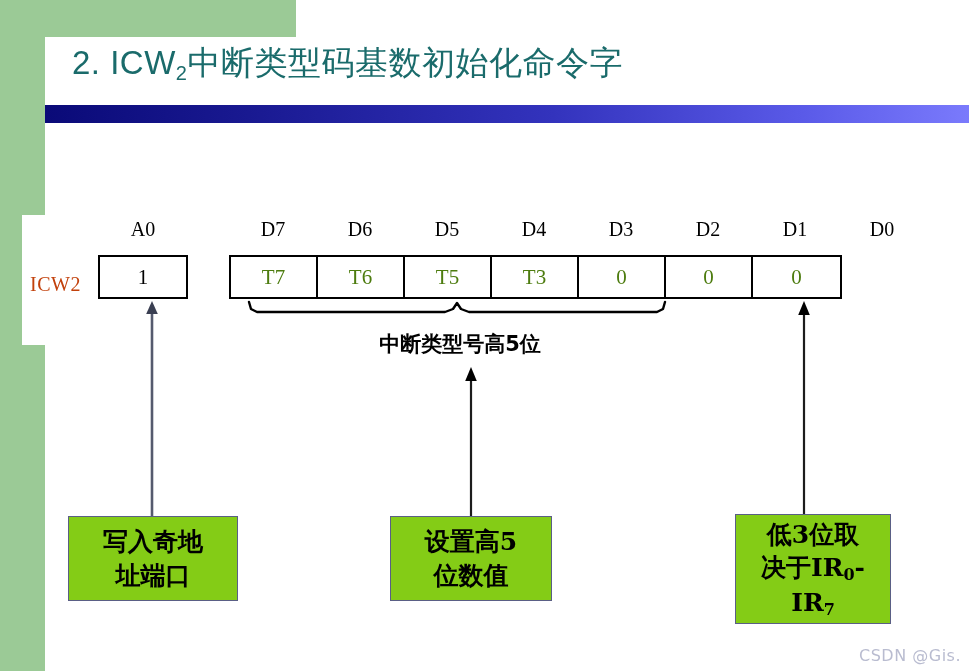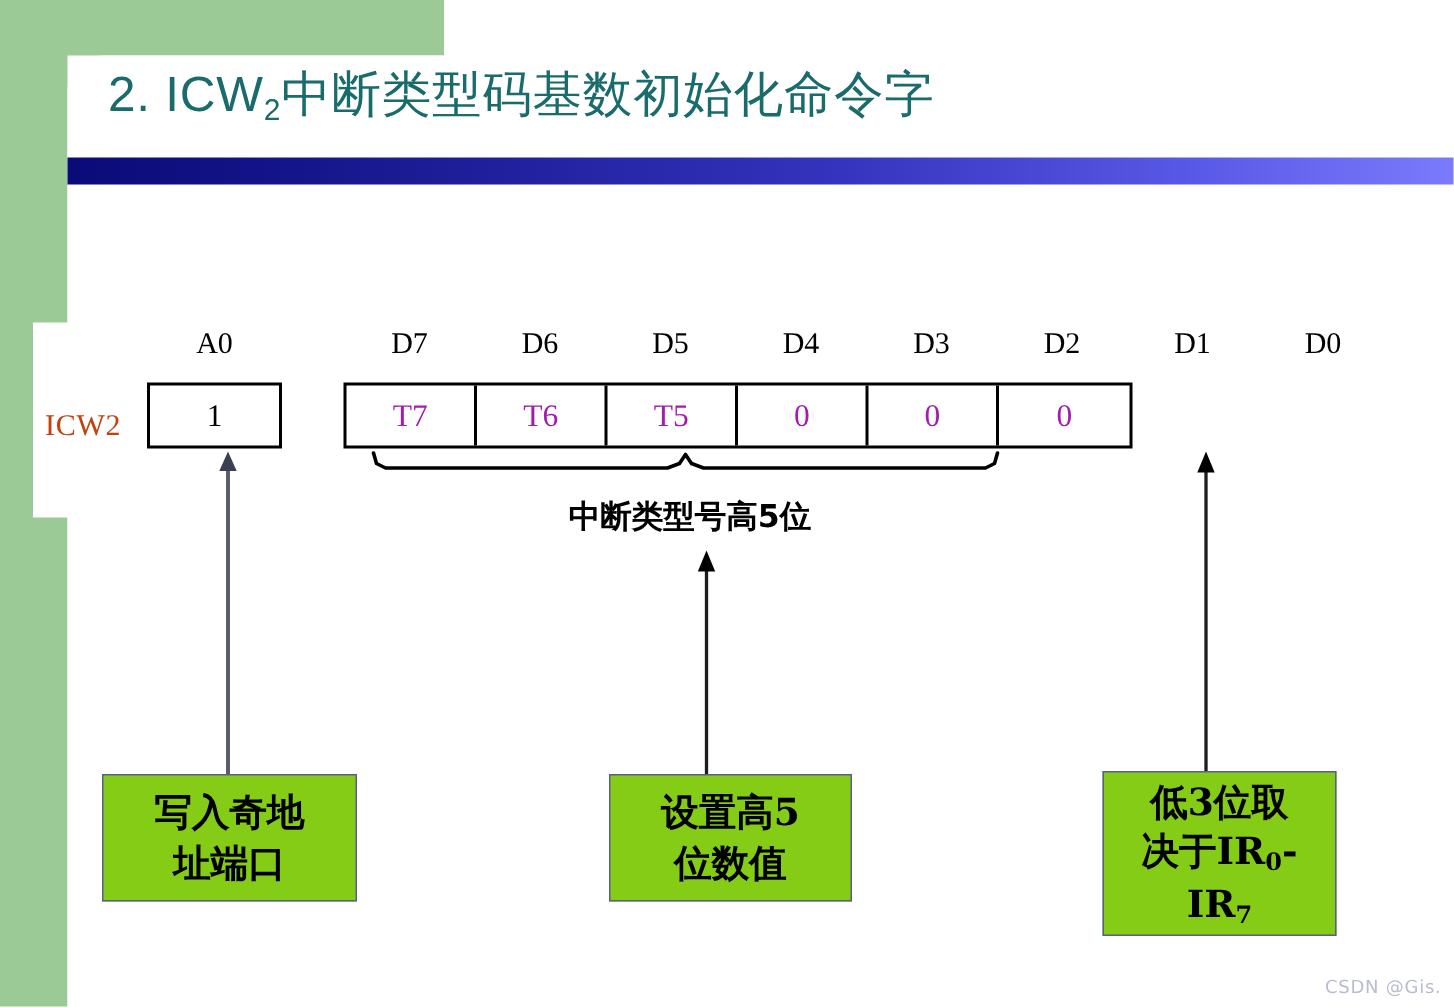--- a/index.html
+++ b/index.html
@@ -129,21 +129,21 @@
   .reg-cell {
     width: 87px;
     height: 100%;
     border-right: 2.5px solid #000;
     box-sizing: border-box;
     display: flex;
     align-items: center;
     justify-content: center;
     font-family: "Liberation Serif", serif;
     font-size: 21px;
-    color: #a21caf;
+    color: #4d7c0f;
   }
   .reg-cell:last-child { border-right: none; }
 
   
   .brace-svg {
     position: absolute;
     left: 245px;
     top: 300px;
   }
   .brace-caption {
@@ -174,33 +174,33 @@
     flex-direction: column;
     align-items: center;
     justify-content: center;
     padding: 4px 6px;
   }
   .callout sub {
     font-size: 16px;
     vertical-align: -4px;
   }
   #callout-write-port { left: 68px;  top: 516px; width: 170px; height: 85px; }
-  #callout-set-high5  { left: 406px; top: 516px; width: 162px; height: 85px; }
+  #callout-set-high5  { left: 390px; top: 516px; width: 162px; height: 85px; }
   #callout-low3-ir    { left: 735px; top: 514px; width: 156px; height: 110px; }
 
   
   .arrow-svg { position: absolute; }
 
   
   .watermark {
     position: absolute;
     right: 8px;
     bottom: 6px;
     font-family: "DejaVu Sans", sans-serif;
-    font-size: 12px;
+    font-size: 16px;
     color: #b9bcd0;
     letter-spacing: 0.5px;
   }
 </style>
 </head>
 <body>
 
 <div class="green-left-bar"></div>
 <div class="green-top-block"></div>
 <div class="title-panel"></div>
@@ -221,20 +221,21 @@
 <div class="bitname" style="left:504px;">D4</div>
 <div class="bitname" style="left:591px;">D3</div>
 <div class="bitname" style="left:678px;">D2</div>
 <div class="bitname" style="left:765px;">D1</div>
 <div class="bitname" style="left:852px;">D0</div>
 
 <div class="reg-row">
   <div class="reg-cell">T7</div>
   <div class="reg-cell">T6</div>
   <div class="reg-cell">T5</div>
+  <div class="reg-cell">T3</div>
   <div class="reg-cell">0</div>
   <div class="reg-cell">0</div>
   <div class="reg-cell">0</div>
 </div>
 
 <svg class="brace-svg" width="425" height="26" viewBox="0 0 425 26">
   <path d="M4 2 L6 9 L12 12 L200 12 L208 9 L212 3 L216 9 L224 12 L412 12 L418 9 L420 2" fill="none" stroke="#000" stroke-width="2.4" stroke-linejoin="round" stroke-linecap="round"></path>
 </svg>
 <div class="brace-caption">中断类型号高5位</div>
 

